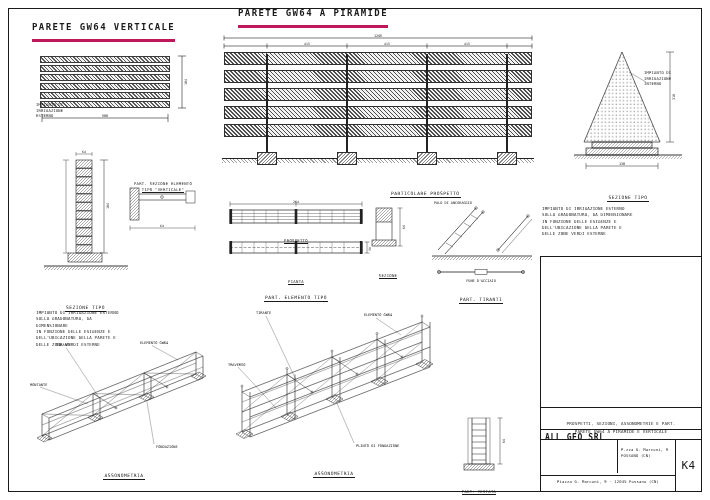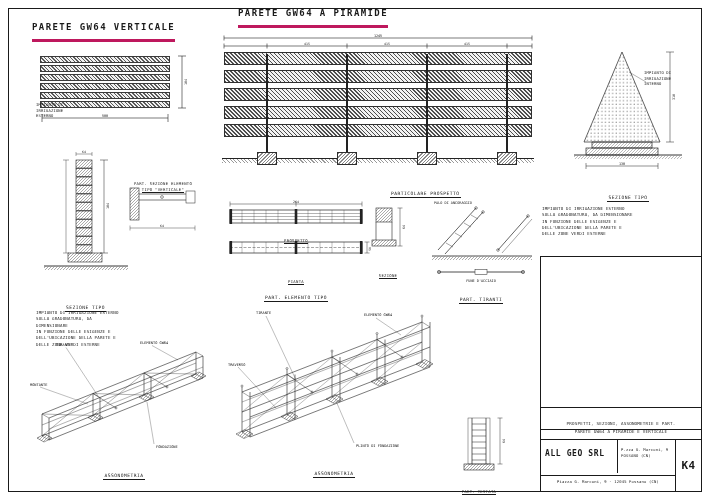--- a/index.html
+++ b/index.html
@@ -18,21 +18,21 @@
   .gab-row{height:7px;border:1px solid #3a3a3a;background:repeating-linear-gradient(45deg,#5a5a5a 0,#5a5a5a 1px,#f1f1f1 1px,#f1f1f1 2.6px);margin-bottom:2px}
   .band{height:13px;border:1px solid #2f2f2f;background:repeating-linear-gradient(45deg,#4e4e4e 0,#4e4e4e 1px,#f2f2f2 1px,#f2f2f2 2.8px);margin-bottom:5px}
   .post{position:absolute;width:2px;background:#222}
   .pad{position:absolute;width:20px;height:13px;border:1px solid #2f2f2f;background:repeating-linear-gradient(-45deg,#8a8a8a 0,#8a8a8a 1px,#fff 1px,#fff 2.4px)}
   .gline{position:absolute;height:1px;background:#222}
   .ghatch{position:absolute;height:4px;background:repeating-linear-gradient(45deg,#9a9a9a 0,#9a9a9a .8px,transparent .8px,transparent 2.6px)}
   .panel{position:absolute;border:1.2px solid #1a1a1a;background:#fff}
   .hline{position:absolute;left:0;right:0;border-top:1px solid #1a1a1a}
   .vline{position:absolute;top:0;bottom:0;border-left:1px solid #1a1a1a}
   .company{font-size:8px;font-weight:bold;letter-spacing:.6px;white-space:nowrap}
-  .k4{font-size:11px;font-weight:bold;letter-spacing:.5px}
+  .k4{font-size:11px;font-weight:normal;letter-spacing:.5px}
   svg{display:block;overflow:visible}
   svg text{font-family:"DejaVu Sans Mono","Liberation Mono",monospace}
 </style>
 </head>
 <body>
 
 <div class="sheet">
   <div class="frame"></div>
 
   <div class="abs" style="left:32px;top:15px">
@@ -504,21 +504,21 @@
       <span style="font-size:4.2px;letter-spacing:.2px">PROSPETTI, SEZIONI, ASSONOMETRIE E PART.</span>
     </div>
     <div class="lblwrap" style="top:161px">
       <span style="font-size:4.2px;letter-spacing:.2px">PARETE GW64 A PIRAMIDE E VERTICALE</span>
     </div>
     <div class="hline" style="top:172px"></div>
     <div class="hline" style="top:182px"></div>
     <div class="abs" style="right:0;top:182px;bottom:0;width:26px;border-left:1px solid #1a1a1a;display:flex;align-items:center;justify-content:center">
       <span class="k4">K4</span>
     </div>
-    <div class="abs company" style="left:4px;top:192px">ALL GEO SRL</div>
+    <div class="abs company" style="left:4px;top:176px">ALL GEO SRL</div>
     <div class="vline" style="left:76px;top:182px;bottom:18px"></div>
     <div class="abs tinytxt" style="left:80px;top:190px;width:54px">
       <div>P.zza G. Marconi, 9</div>
       <div>FOSSANO (CN)</div>
     </div>
     <div class="hline" style="top:218px;right:26px"></div>
     <div class="abs tinytxt" style="left:0;right:26px;top:222px;text-align:center">Piazza G. Marconi, 9 - 12045 Fossano (CN)</div>
   </div>
 
 </div>

